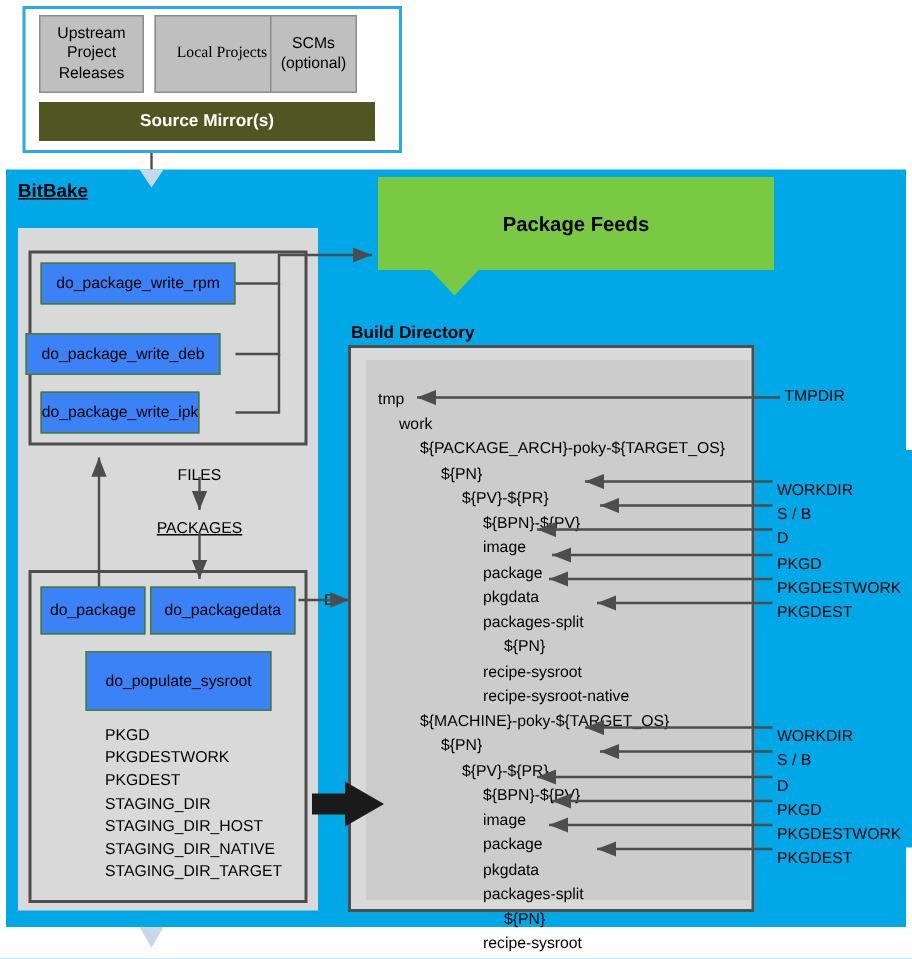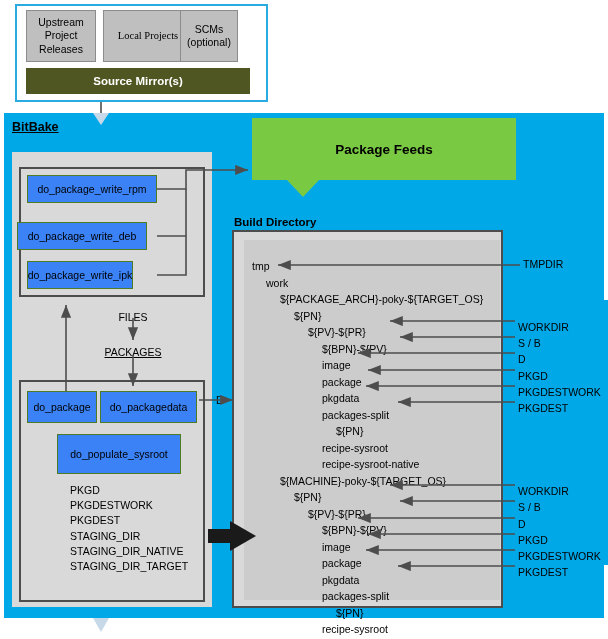--- a/index.html
+++ b/index.html
@@ -179,20 +179,21 @@
 
 <div class="abs" id="pkg-group"></div>
 <div class="abs green-box" id="do-package">do_package</div>
 <div class="abs green-box" id="do-packagedata">do_packagedata</div>
 <div class="abs green-box" id="do-populate">do_populate_sysroot</div>
 <div class="abs" id="var-list">
     <div>PKGD</div>
     <div>PKGDESTWORK</div>
     <div>PKGDEST</div>
     <div>STAGING_DIR</div>
+    <div>STAGING_DIR_HOST</div>
     <div>STAGING_DIR_NATIVE</div>
     <div>STAGING_DIR_TARGET</div>
   </div>
 <div class="abs" id="d-label-left">D</div>
 
 <div class="abs" id="build-dir-outer"></div>
 <div class="abs" id="build-dir-inner"></div>
 <div class="abs" id="build-dir-label">Build Directory</div>
 <div class="abs" id="tree">
     <div class="tree-row" style="padding-left: 0px;">tmp</div>

